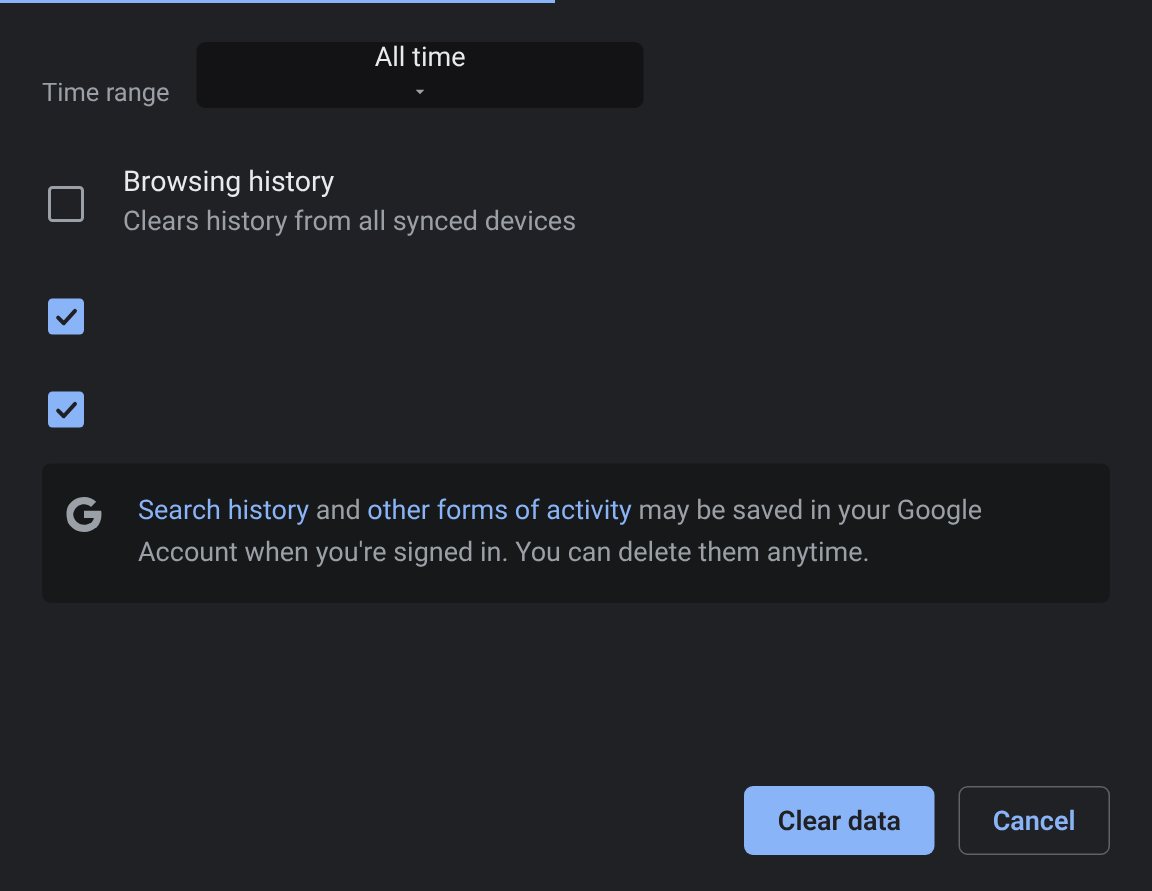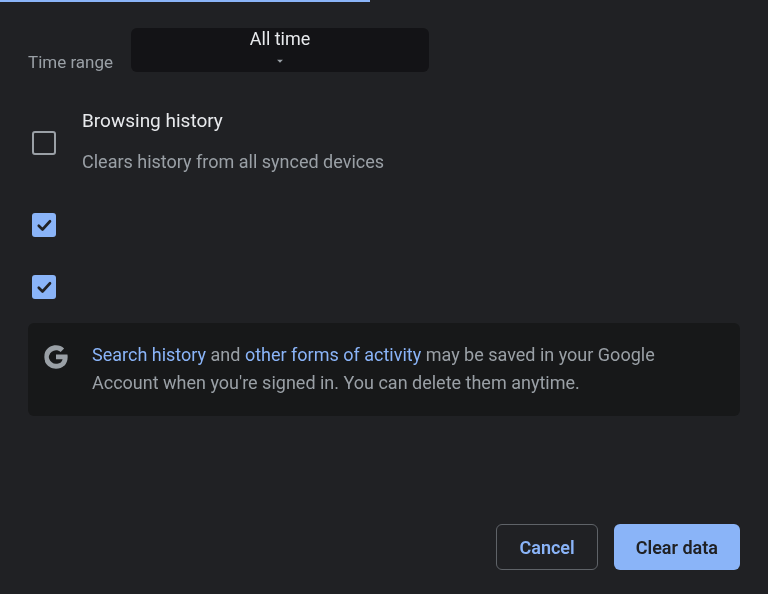--- a/index.html
+++ b/index.html
@@ -94,21 +94,21 @@
   }
   .opt-title {
     color: #e8eaed;
     font-size: 19px;
     line-height: 1.35;
   }
   .opt-desc {
     color: #9aa0a6;
     font-size: 18px;
     line-height: 1.5;
-    margin-top: 14px;
+    margin-top: 0;
   }
   
   .info-panel {
     background: #171819;
     border-radius: 6px;
     display: flex;
     align-items: flex-start;
     gap: 22px;
     padding: 18px 20px 20px 14px;
     margin-top: 4px;
@@ -208,20 +208,20 @@
         <path d="M12.34 27.14A11.97 11.97 0 0 1 11.7 24c0-1.1.2-2.16.56-3.14v-5.38H5.36A19.94 19.94 0 0 0 4 24c0 3.22.78 6.26 2.14 8.96l6.2-5.82z" fill="#9aa0a6"></path>
         <path d="M24 12.28c3.06 0 5.8 1.06 7.96 3.12l5.96-5.96C34.36 6.14 29.62 4 24 4 15.82 4 8.78 8.56 5.36 15.48l6.98 5.38C13.98 15.94 18.58 12.28 24 12.28z" fill="#9aa0a6"></path>
       </svg>
     </span>
     <div class="info-text">
       <span class="link">Search history</span><span> and </span><span class="link">other forms of activity</span><span> may be saved in your Google Account when you're signed in. You can delete them anytime.</span>
     </div>
   </div>
 
   <div class="button-row">
+    <div class="btn primary">
+      <span>Clear data</span>
+    </div>
     <div class="btn secondary">
       <span>Cancel</span>
     </div>
-    <div class="btn primary">
-      <span>Clear data</span>
-    </div>
   </div>
 </div>
 
 </body></html>

